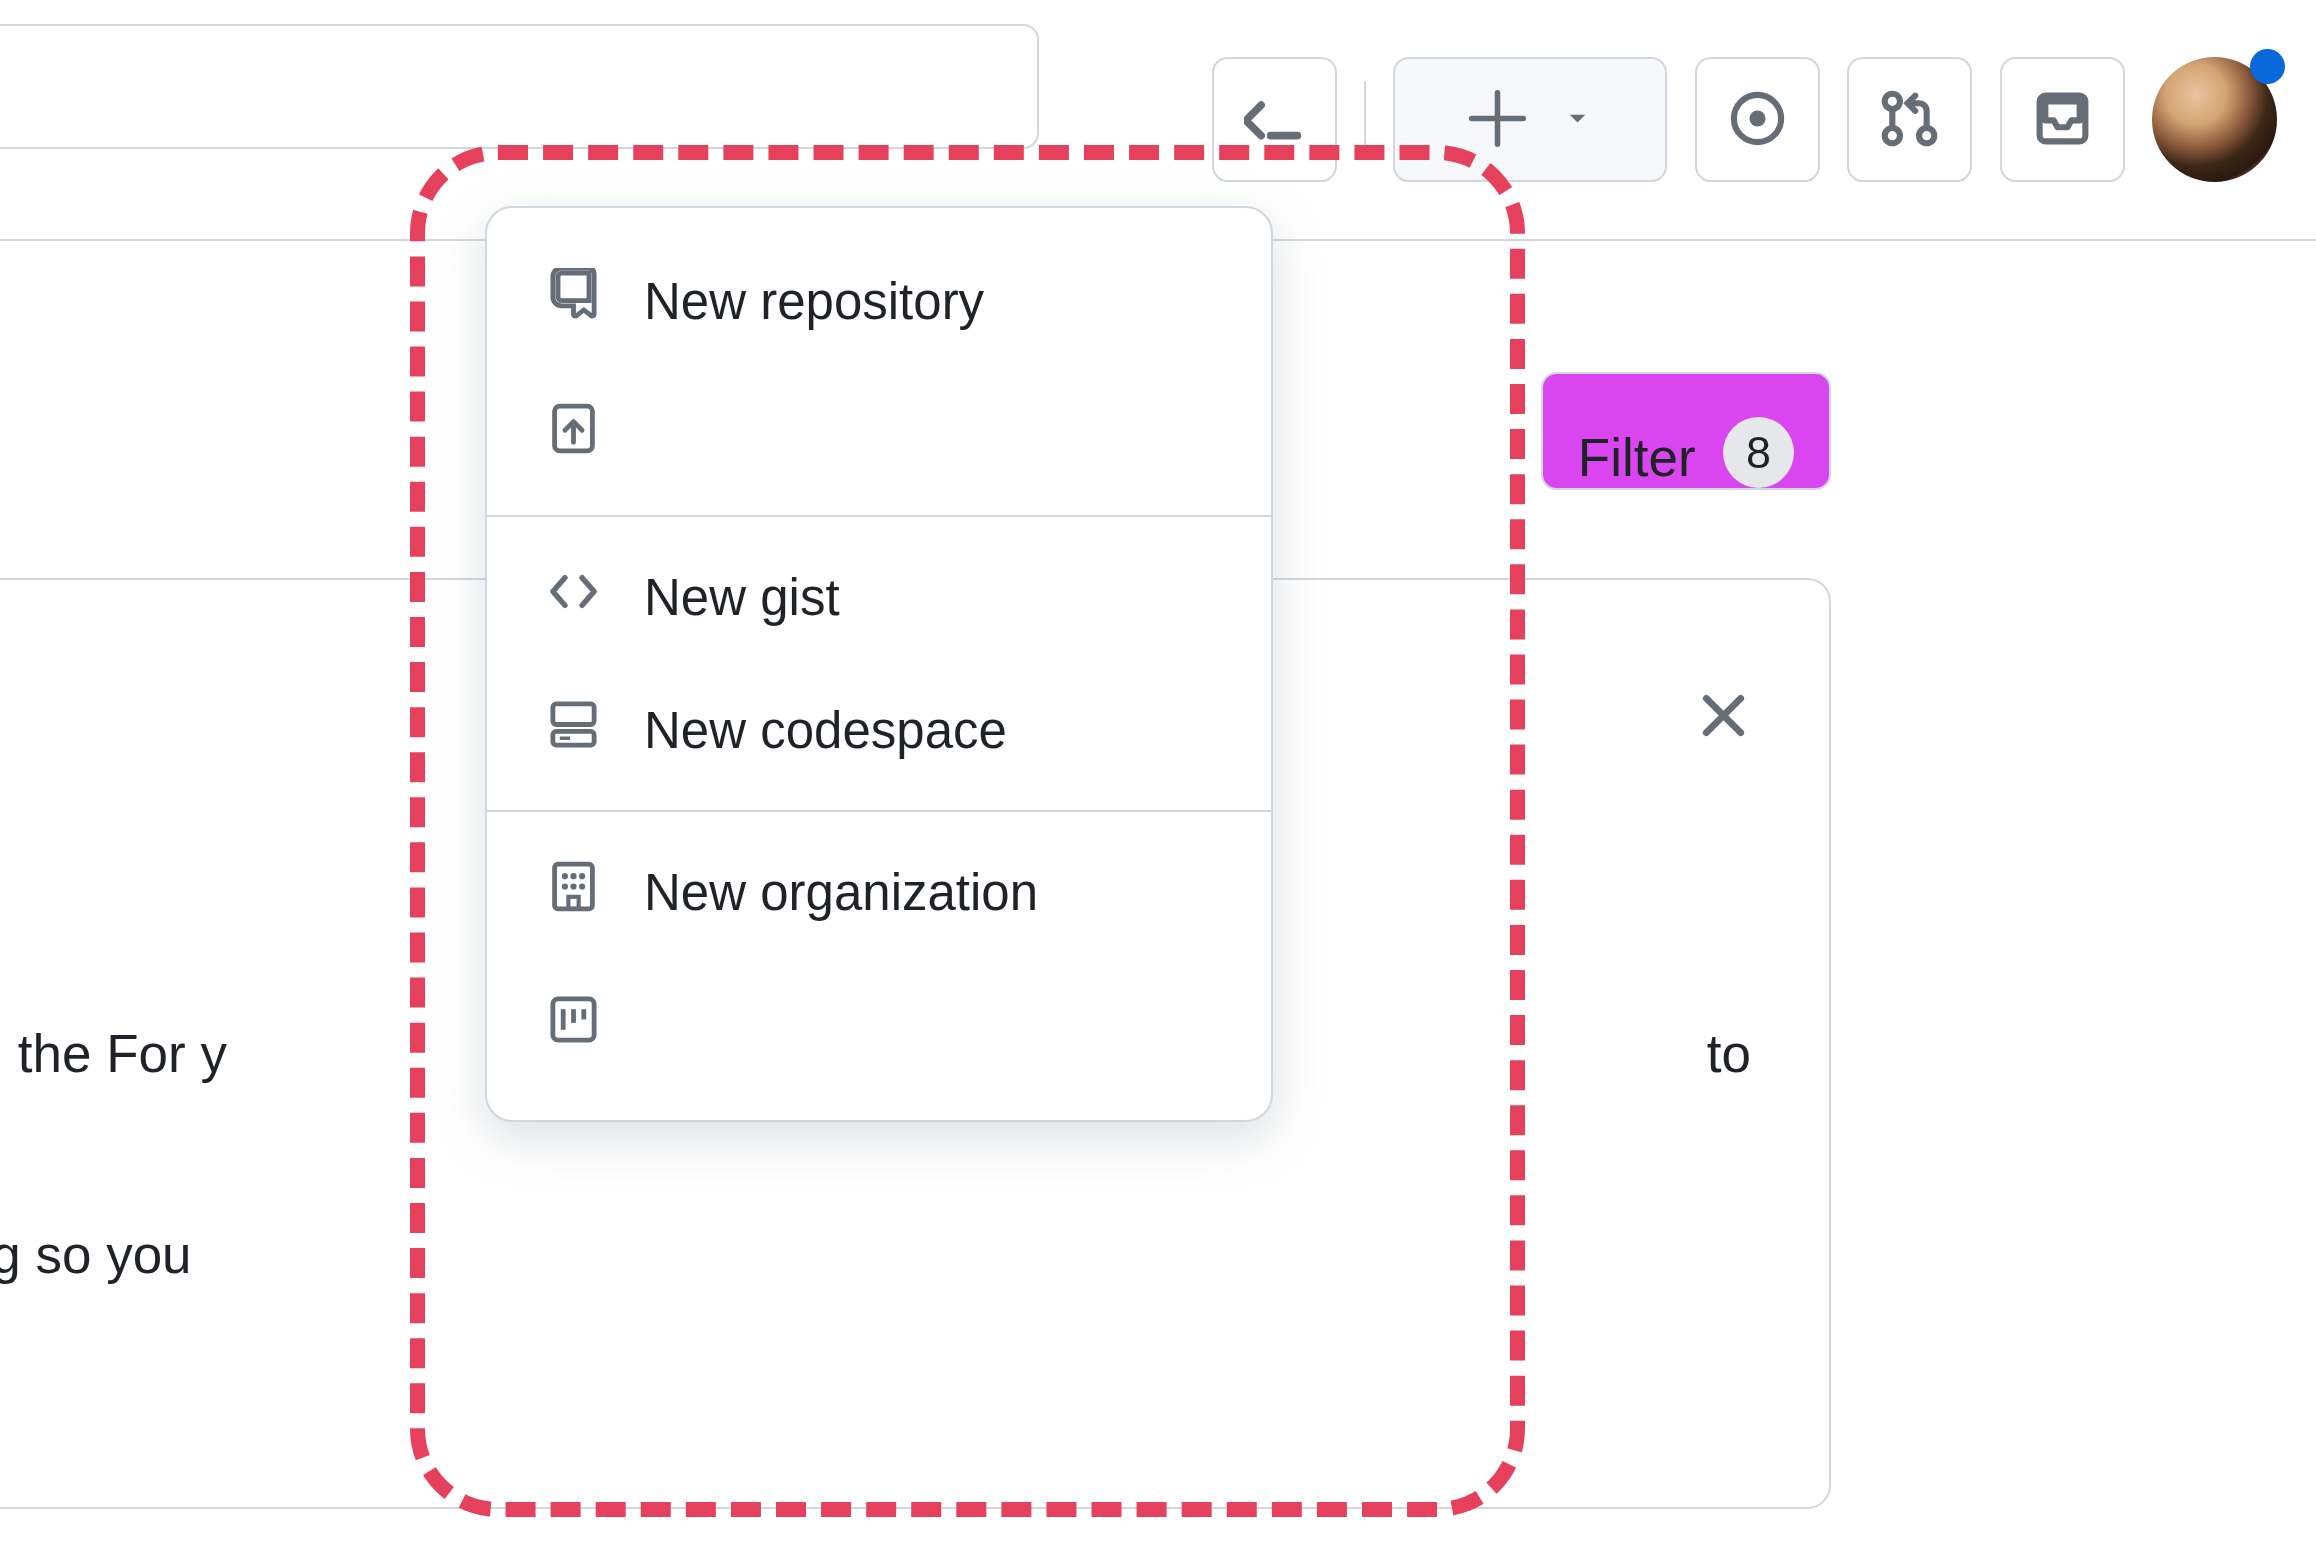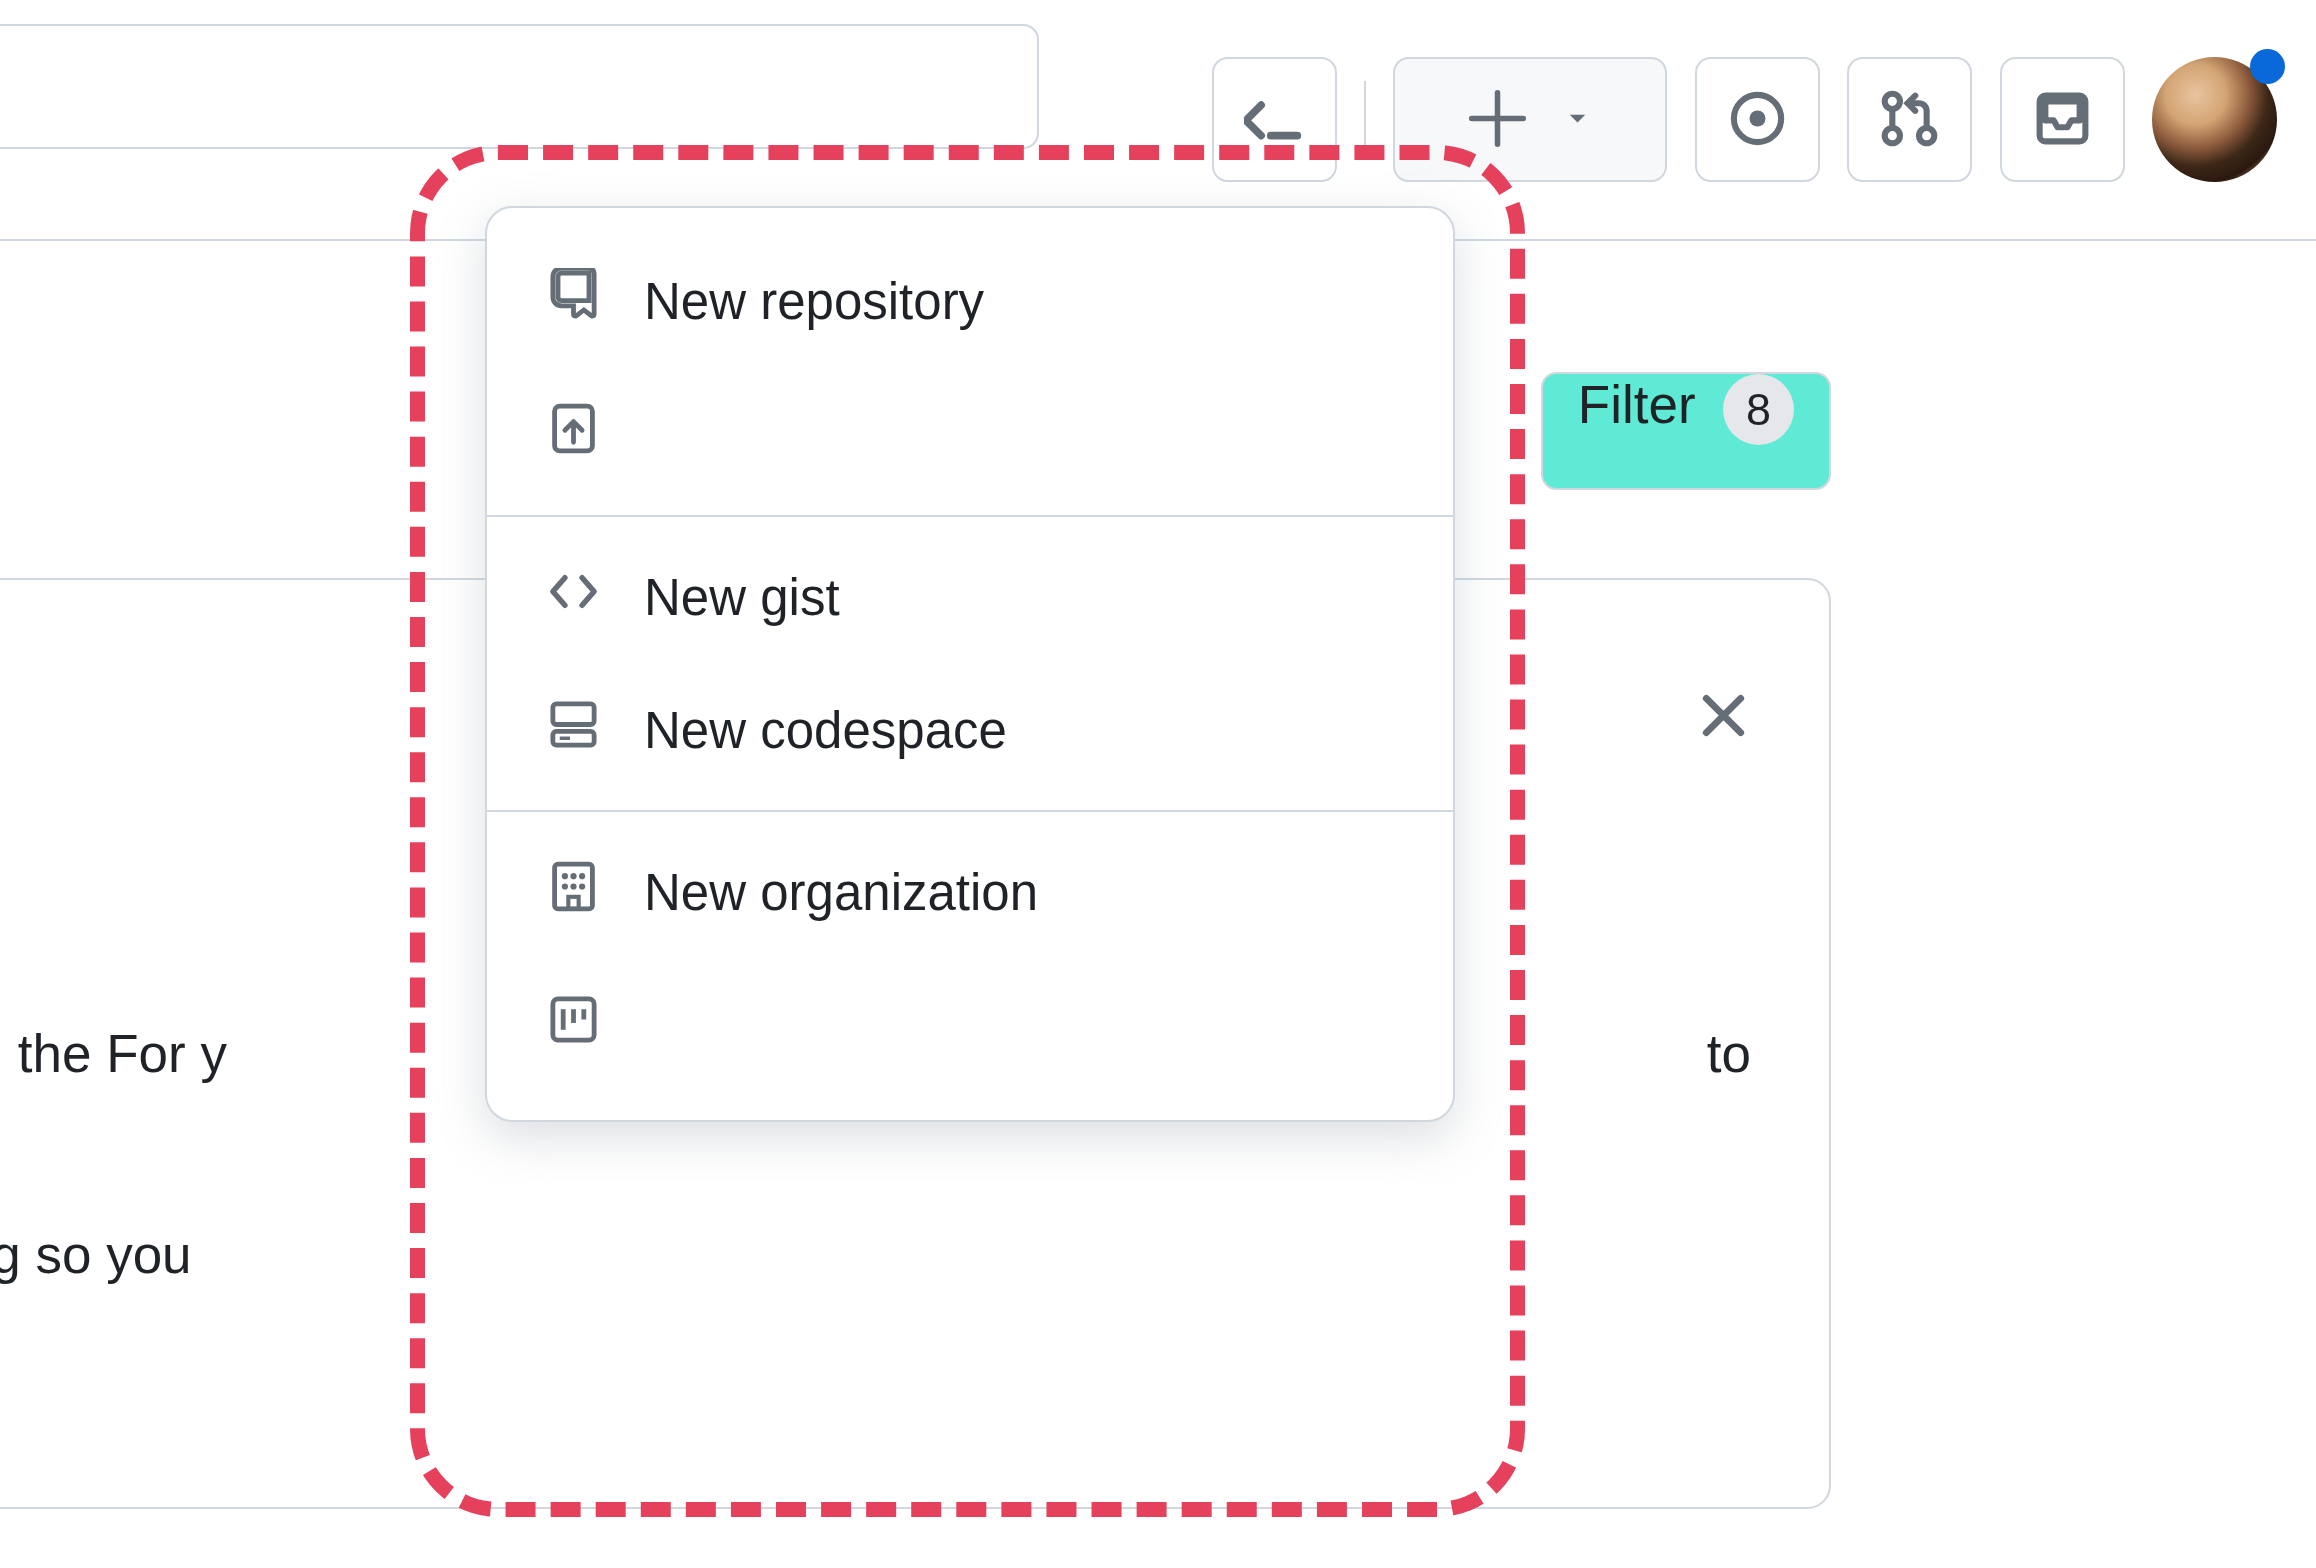--- a/index.html
+++ b/index.html
@@ -98,23 +98,23 @@
 
   
   .filter-btn {
     position: absolute;
     top: 372px;
     right: 485px;
     height: 118px;
     padding: 0 35px 0 35px;
     border: 2px solid #d0d7de;
     border-radius: 15.7px;
-    background: #5eead4;
-    display: flex;
-    align-items: flex-start;
+    background: #d946ef;
+    display: flex;
+    align-items: flex-end;
     gap: 27.4px;
     font-size: 53px;
     color: #1f2328;
     cursor: pointer;
   }
   .filter-count {
     width: 71px;
     height: 71px;
     border-radius: 50%;
     background: #e5e7ea;
@@ -153,21 +153,21 @@
     line-height: 1.9;
     color: #1f2328;
     white-space: pre-line;
   }
 
   
   .dropdown {
     position: absolute;
     top: 206px;
     left: 485px;
-    width: 970px;
+    width: 788px;
     background: #fff;
     border: 2px solid #d0d7de;
     border-radius: 27.4px;
     box-shadow: 0 15.7px 47px rgba(140,149,159,0.3);
     padding: 27.4px 0;
     z-index: 100;
   }
   .dropdown-item {
     display: flex;
     align-items: center;

